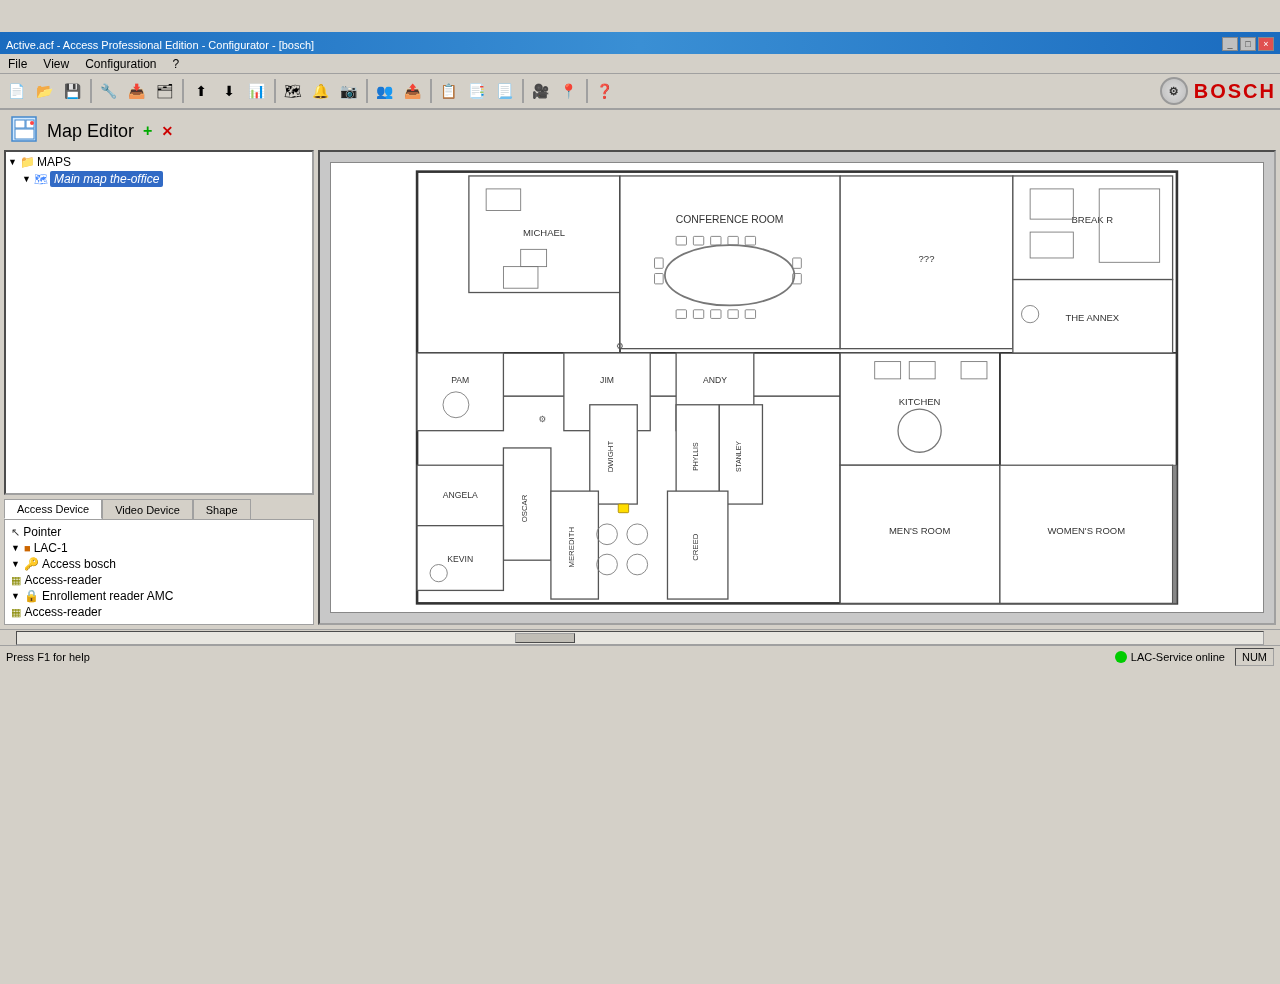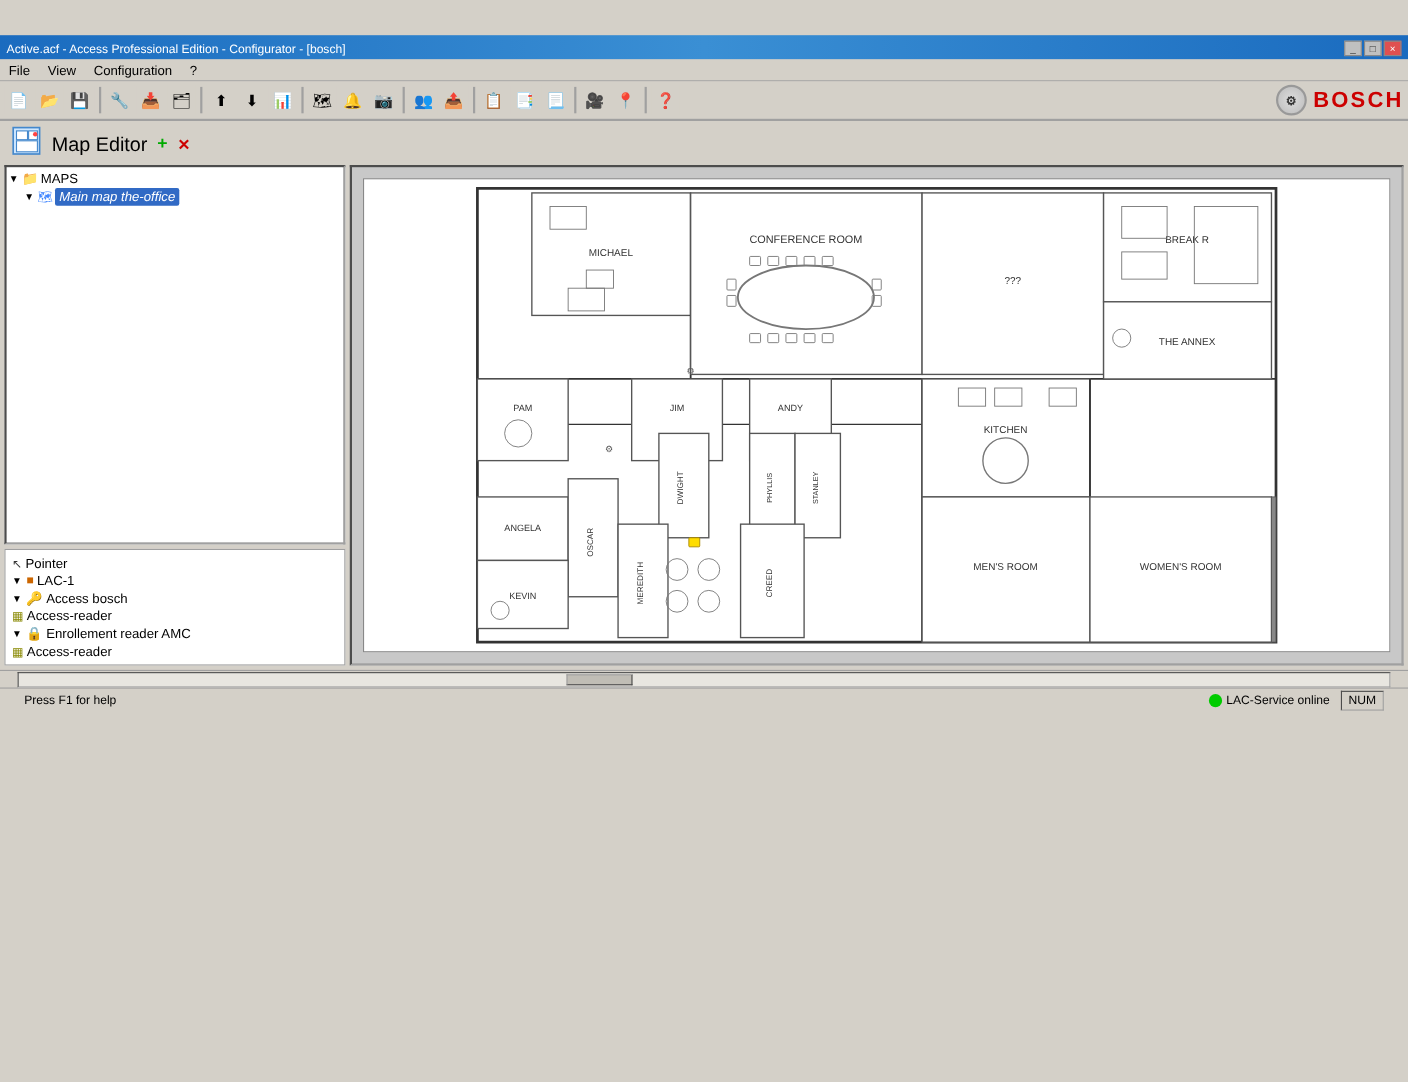--- a/index.html
+++ b/index.html
@@ -159,21 +159,21 @@
       height: 100%;
     }
 
     
     #status-bar {
       height: 22px;
       background: #d4d0c8;
       border-top: 1px solid #a0a0a0;
       display: flex;
       align-items: center;
-      padding: 0 22px;
+      padding: 0 6px;
       font-size: 11px;
       justify-content: space-between;
     }
     #scrollbar-area {
       height: 16px;
       background: #d4d0c8;
       border-top: 1px solid #a0a0a0;
       display: flex;
       align-items: center;
     }
@@ -282,20 +282,25 @@
       <div class="tree-indent">
         <div class="tree-item">
           <span class="tree-expand">▼</span>
           <span class="map-icon">🗺</span>
           <span class="tree-item selected" style="background:#316ac5; color:white; padding: 1px 4px; border-radius:2px;font-style:italic;">Main map the-office</span>
         </div>
       </div>
     </div>
 
     <div id="device-tabs">
+      <div id="tab-header">
+        <button class="tab-btn active">Access Device</button>
+        <button class="tab-btn">Video Device</button>
+        <button class="tab-btn">Shape</button>
+      </div>
       <div id="tab-content">
 
         <div class="device-tree-item">
           <span style="font-size:11px; color:#333;">↖</span>
           <span>Pointer</span>
         </div>
 
         <div class="device-tree-item">
           <span class="tree-expand">▼</span>
           <span style="color:#cc6600; font-size:11px;">■</span>

